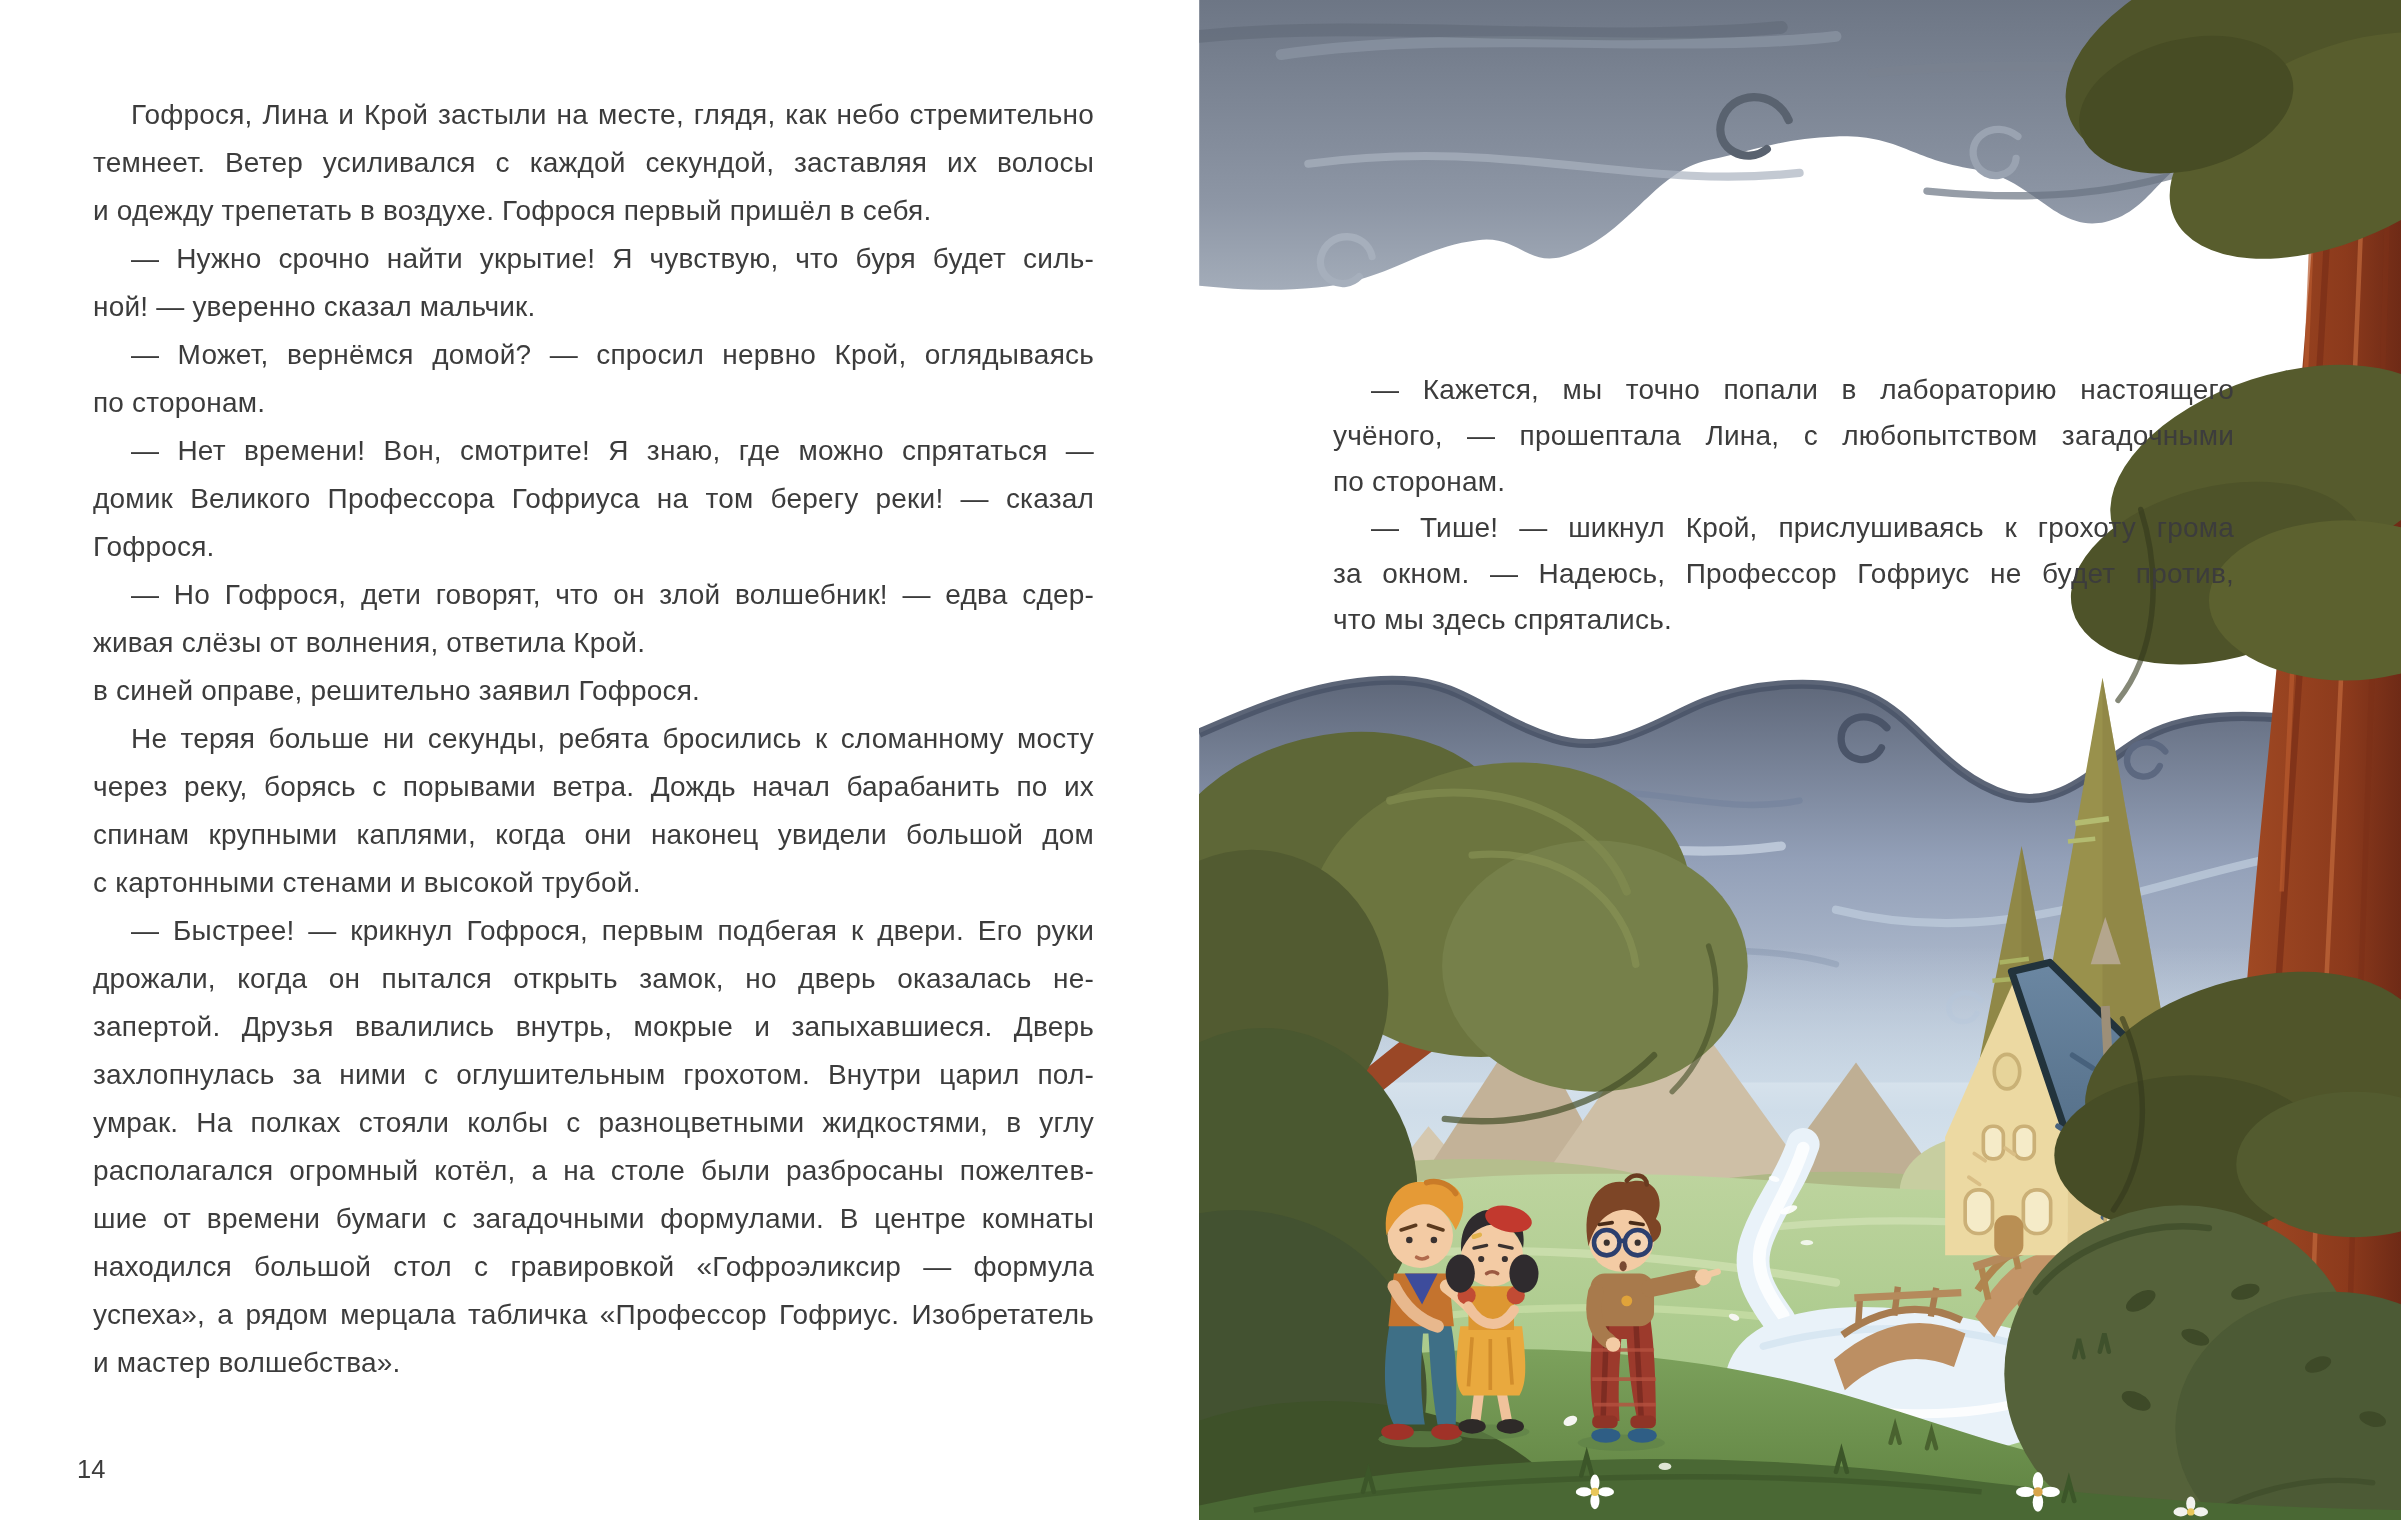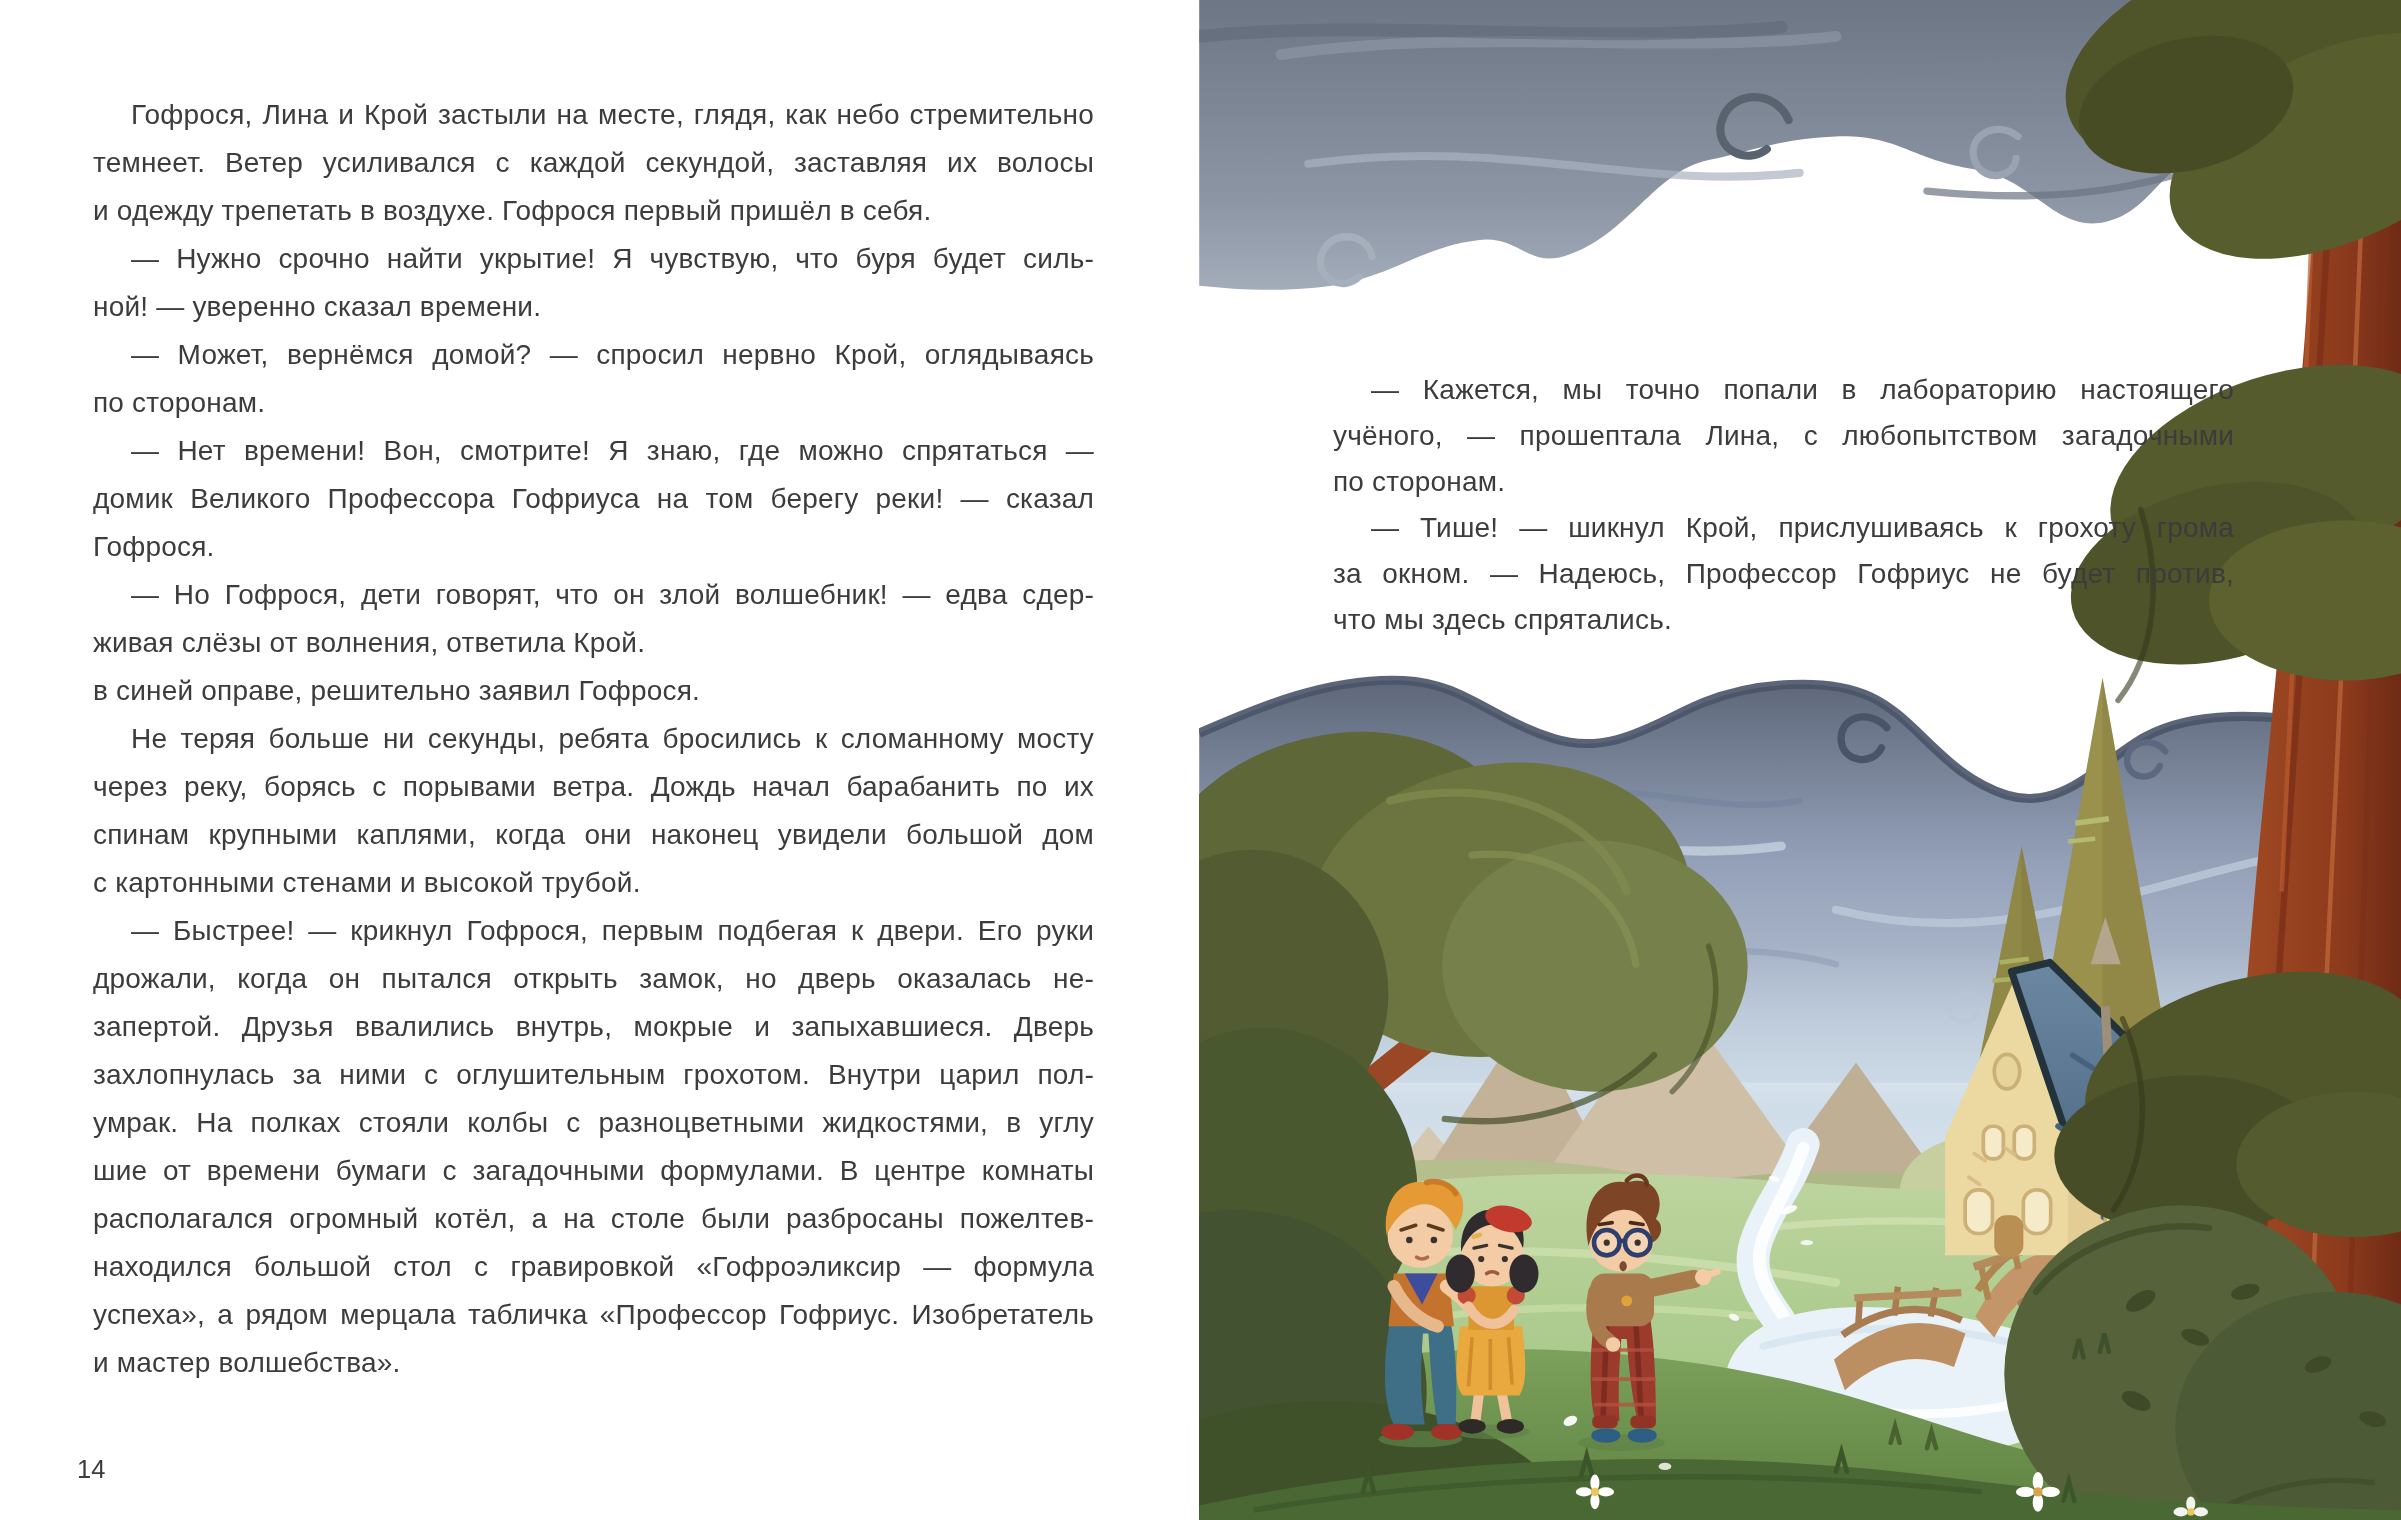--- a/index.html
+++ b/index.html
@@ -21,40 +21,40 @@
 <body>
 
 <div class="spread">
 
   <div>
     <div class="text-block left-text">
         <div class="tline ind">Гофрося, Лина и Крой застыли на месте, глядя, как небо стремительно</div>
         <div class="tline">темнеет. Ветер усиливался с каждой секундой, заставляя их волосы</div>
         <div class="tline plast">и одежду трепетать в воздухе. Гофрося первый пришёл в себя.</div>
         <div class="tline ind">— Нужно срочно найти укрытие! Я чувствую, что буря будет силь-</div>
-        <div class="tline plast">ной! — уверенно сказал времени.</div>
+        <div class="tline plast">ной! — уверенно сказал мальчик.</div>
         <div class="tline ind">— Может, вернёмся домой? — спросил нервно Крой, оглядываясь</div>
         <div class="tline plast">по сторонам.</div>
         <div class="tline ind">— Нет времени! Вон, смотрите! Я знаю, где можно спрятаться —</div>
         <div class="tline">домик Великого Профессора Гофриуса на том берегу реки! — сказал</div>
         <div class="tline plast">Гофрося.</div>
         <div class="tline ind">— Но Гофрося, дети говорят, что он злой волшебник! — едва сдер-</div>
         <div class="tline plast">живая слёзы от волнения, ответила Крой.</div>
         <div class="tline plast">в синей оправе, решительно заявил Гофрося.</div>
         <div class="tline ind">Не теряя больше ни секунды, ребята бросились к сломанному мосту</div>
         <div class="tline">через реку, борясь с порывами ветра. Дождь начал барабанить по их</div>
         <div class="tline">спинам крупными каплями, когда они наконец увидели большой дом</div>
         <div class="tline plast">с картонными стенами и высокой трубой.</div>
         <div class="tline ind">— Быстрее! — крикнул Гофрося, первым подбегая к двери. Его руки</div>
         <div class="tline">дрожали, когда он пытался открыть замок, но дверь оказалась не-</div>
         <div class="tline">запертой. Друзья ввалились внутрь, мокрые и запыхавшиеся. Дверь</div>
         <div class="tline">захлопнулась за ними с оглушительным грохотом. Внутри царил пол-</div>
         <div class="tline">умрак. На полках стояли колбы с разноцветными жидкостями, в углу</div>
+        <div class="tline">располагался огромный котёл, а на столе были разбросаны пожелтев-</div>
         <div class="tline">шие от времени бумаги с загадочными формулами. В центре комнаты</div>
-        <div class="tline">располагался огромный котёл, а на столе были разбросаны пожелтев-</div>
         <div class="tline">находился большой стол с гравировкой «Гофроэликсир — формула</div>
         <div class="tline">успеха», а рядом мерцала табличка «Профессор Гофриус. Изобретатель</div>
         <div class="tline plast">и мастер волшебства».</div>
       </div>
     <div class="page-number">14</div>
   </div>
 
   <div class="illus">
     <svg width="1203" height="1521" viewBox="0 0 1322 1672" xmlns="http://www.w3.org/2000/svg">
       <defs>

